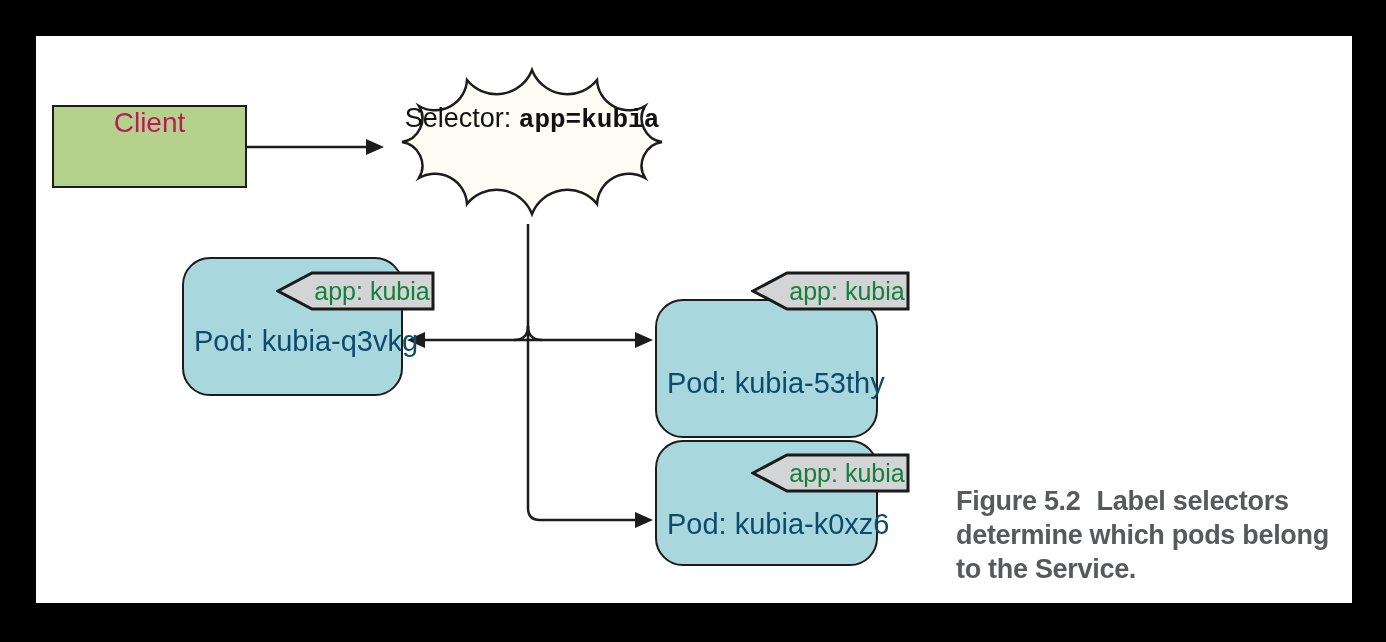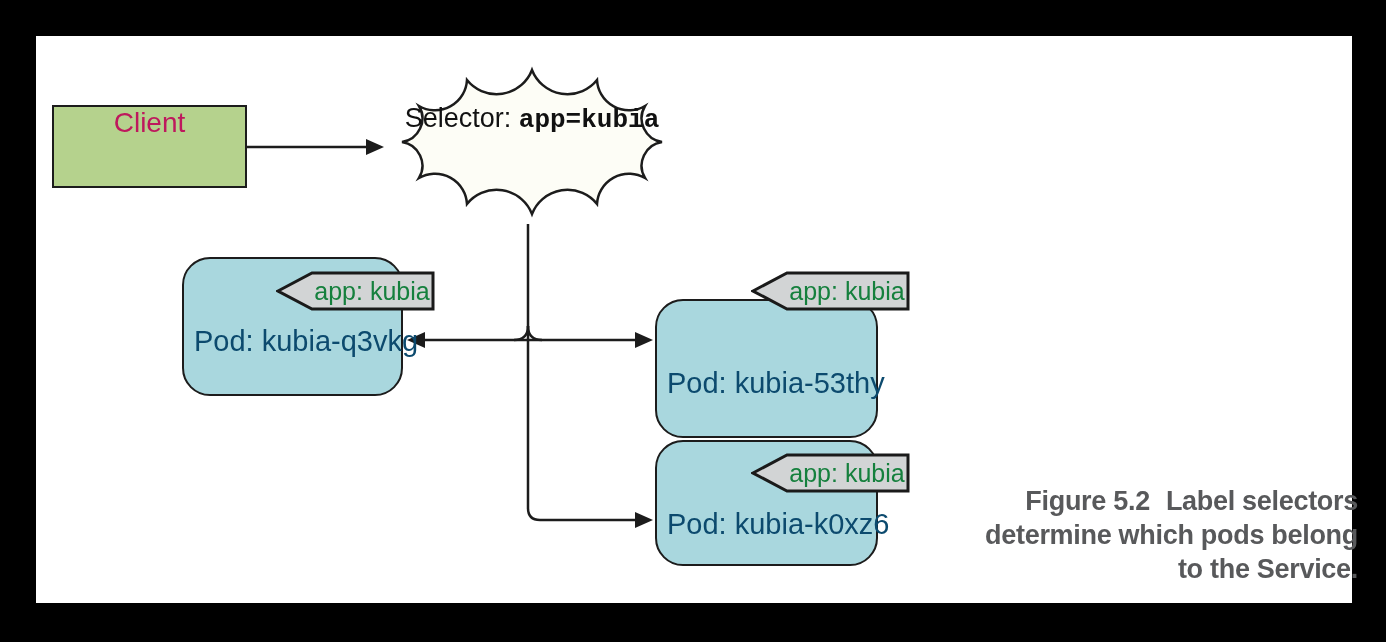--- a/index.html
+++ b/index.html
@@ -72,21 +72,20 @@
     font-size: 25px; color: #15803d;
     white-space: nowrap;
   }
   .caption {
     position: absolute; left: 920px; top: 448px;
     width: 402px;
     font-size: 27px; font-weight: bold;
     color: #58595b;
     line-height: 34px;
     letter-spacing: -0.3px;
-    text-align: right;
   }
   .caption .fig-label { margin-right: 16px; }
 </style>
 </head>
 <body>
 
 <div class="canvas">
 
   <svg class="connectors" viewBox="0 0 1316 567" xmlns="http://www.w3.org/2000/svg">
 

